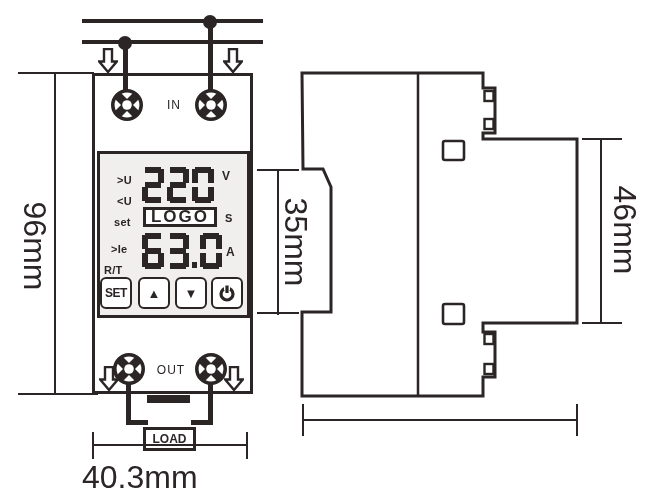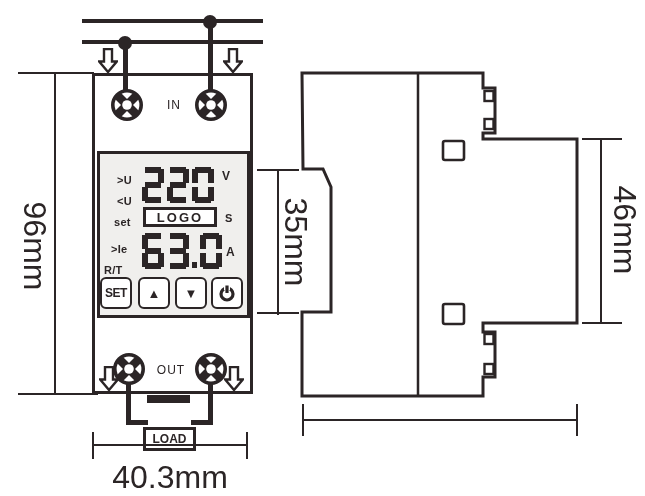--- a/index.html
+++ b/index.html
@@ -16,21 +16,21 @@
   #display-panel{left:97px;top:151px;width:153px;height:167px;border:3px solid var(--ln);
                  box-sizing:border-box;background:var(--panel);}
   .dlabel{position:absolute;font-size:11px;font-weight:bold;letter-spacing:.3px;}
   #lbl-ou{left:17px;top:20px;} #lbl-uu{left:17px;top:41px;} #lbl-set{left:14px;top:62px;}
   #lbl-oi{left:11px;top:89px;} #lbl-rt{left:4px;top:110px;}
   .unit{position:absolute;font-weight:bold;}
   #unit-v{left:122px;top:15px;font-size:12px;} #unit-s{left:125px;top:58px;font-size:11px;}
   #unit-a{left:126px;top:91px;font-size:12px;}
   #logo-box{position:absolute;left:43px;top:53px;width:74px;height:20px;border:3px solid var(--ln);
             box-sizing:border-box;background:#fff;display:flex;align-items:center;justify-content:center;
-            font-size:13px;font-weight:bold;letter-spacing:2px;}
+            font-size:17px;font-weight:bold;letter-spacing:2px;}
   
   .sseg{position:absolute;display:flex;gap:3px;align-items:stretch;}
   #seg-volt{left:42px;top:13px;} #seg-cur{left:42px;top:79px;}
   .sdigit{position:relative;width:22px;height:36px;}
   .seg{position:absolute;background:var(--ln);}
   .sa{left:3px;top:0;width:16px;height:6px;}
   .sg{left:3px;top:15px;width:16px;height:6px;}
   .sd{left:3px;bottom:0;width:16px;height:6px;}
   .sf{left:0;top:2px;width:6px;height:14px;}
   .sb{right:0;top:2px;width:6px;height:14px;}
@@ -51,21 +51,21 @@
   #load-box{left:143px;top:407px;width:53px;height:24px;border:3px solid var(--ln);box-sizing:border-box;
             background:#fff;display:flex;align-items:center;justify-content:center;
             font-size:12px;font-weight:bold;margin-top:20px;}
   .arrow{position:absolute;width:20px;height:25px;}
 
   
   .dimtxt{font-size:32px;}
   .vdim{position:absolute;width:110px;height:34px;line-height:34px;text-align:center;
         transform:rotate(90deg);font-size:32px;}
   #rating{left:505px;top:6px;width:130px;text-align:center;font-size:44px;}
-  #dim403-label{left:82px;top:459px;width:176px;text-align:center;}
+  #dim403-label{left:82px;top:459px;width:176px;}
   #dim66-label{left:360px;top:436px;width:160px;text-align:center;}
   #dim96-label{left:-20px;top:229px;}
   #dim35-label{left:241px;top:225px;}
   #dim46-label{left:570px;top:213px;}
 
   
   #side-view{left:294px;top:65px;width:350px;height:345px;}
 </style>
 </head>
 <body>

